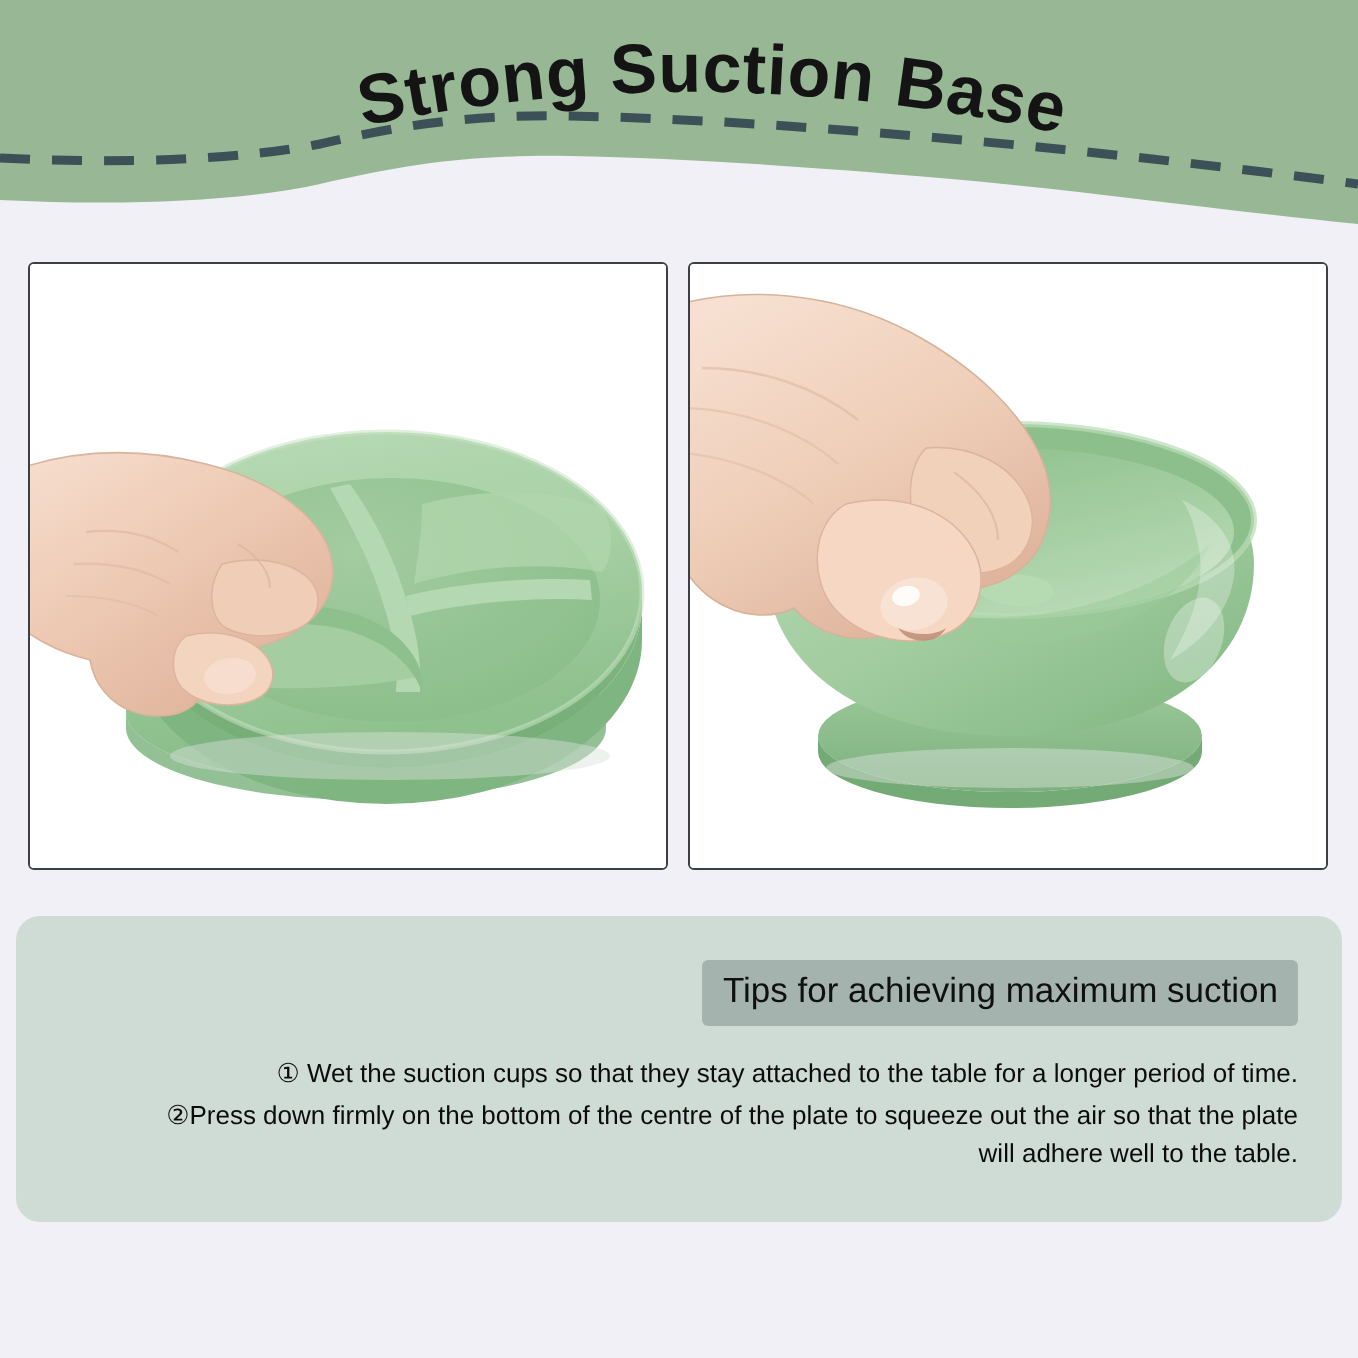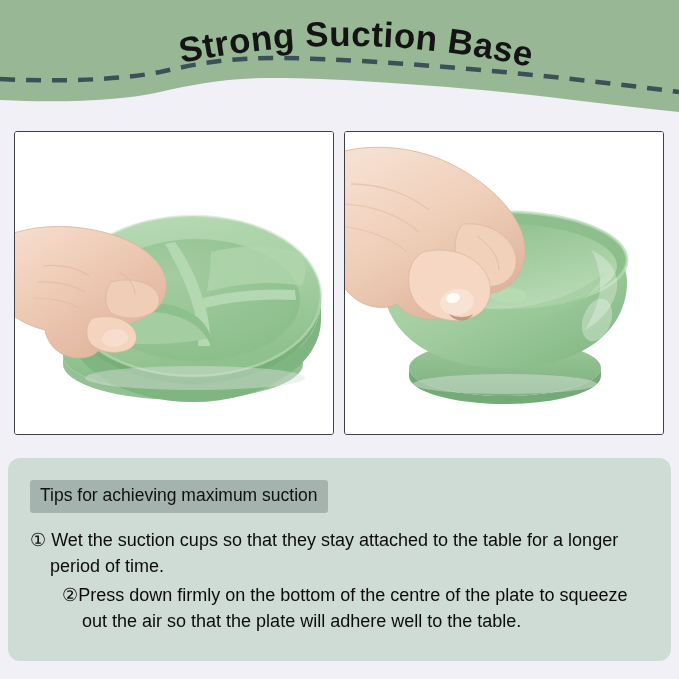--- a/index.html
+++ b/index.html
@@ -62,42 +62,43 @@
     overflow: hidden;
   }
   .photo-frame svg { display: block; }
 
   
   .tips-panel {
     position: absolute;
     left: 8px;
     top: 458px;
     width: 663px;
-    height: 203px;
+    height: 153px;
     background: #cfdcd6;
     border-radius: 12px;
     padding: 22px 22px 0 22px;
+    text-align: right;
   }
 
   .tips-heading {
     display: inline-block;
     background: #a4b3ad;
     color: #101010;
     font-size: 17.5px;
     line-height: 1.0;
     padding: 7px 10px 8px 10px;
     border-radius: 3px;
     white-space: nowrap;
   }
 
   .tips-list {
     margin-top: 14px;
   }
   .tip-item {
-    font-size: 18px;
+    font-size: 13px;
     line-height: 1.48;
     color: #0c0c0c;
     text-indent: -20px;
     padding-left: 20px;
     white-space: pre-wrap;
   }
   .tip-item + .tip-item { margin-top: 2px; margin-left: 32px; }
 </style>
 </head>
 <body>

